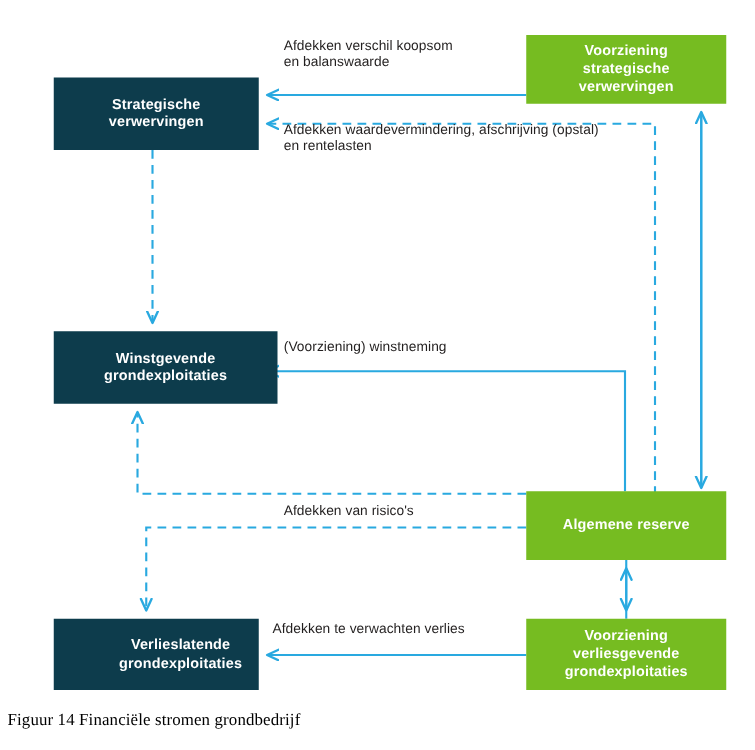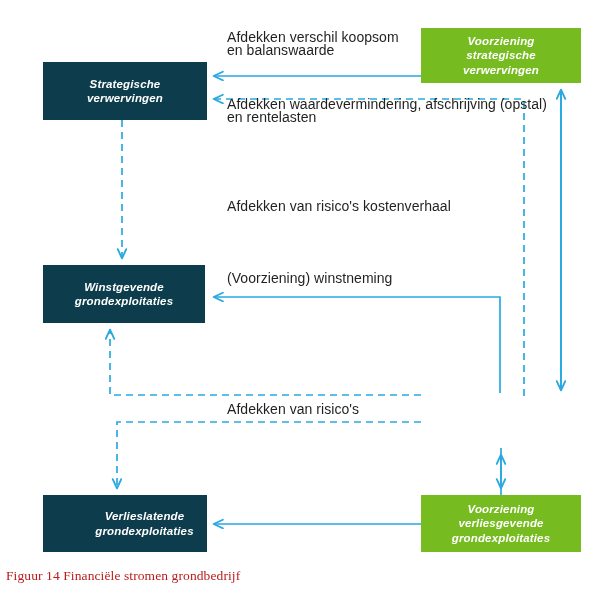--- a/index.html
+++ b/index.html
@@ -38,42 +38,41 @@
     align-items: center;
     justify-content: center;
     text-align: center;
     color: #ffffff;
     font-weight: bold;
     font-size: 11.5px;
     line-height: 14.5px;
     letter-spacing: 0.15px;
     padding: 4px 6px;
     white-space: pre-line;
-    font-style: italic;
   }
   .node.dark { background: #0d3c4c; }
   .node.green { background: #76bc21; }
 
   .edge-label {
     position: absolute;
     z-index: 4;
     color: #221f1f;
-    font-size: 14px;
+    font-size: 11px;
     line-height: 13px;
     font-weight: normal;
     white-space: pre-line;
     letter-spacing: 0.05px;
   }
 
   #figure-caption {
     position: absolute;
     left: 6px;
     top: 567px;
     z-index: 5;
-    color: #b91c1c;
+    color: #000000;
     font-size: 13.5px;
     line-height: 18px;
     font-family: "Liberation Serif", serif;
     letter-spacing: 0.1px;
   }
 </style>
 </head>
 <body>
 
 <div id="diagram-root">
@@ -115,45 +114,48 @@
     <span>Strategische
 verwervingen</span>
   </div>
 
   <div class="node green" style="left:421px; top:28px; width:160px; height:55px;">
     <span>Voorziening
 strategische
 verwervingen</span>
   </div>
 
-  <div class="node dark" style="left:43px; top:265px; width:162px; height:58px;">
+  <div class="node dark" style="left:43px; top:265px; width:179px; height:58px;">
     <span>Winstgevende
 grondexploitaties</span>
   </div>
 
+  <div class="node green" style="left:421px; top:393px; width:160px; height:55px;">
+    <span>Algemene reserve</span>
+  </div>
 
   <div class="node dark" style="left:43px; top:495px; width:164px; height:57px;padding-left:45px;">
     <span>Verlieslatende
 grondexploitaties</span>
   </div>
 
   <div class="node green" style="left:421px; top:495px; width:160px; height:57px;">
     <span>Voorziening
 verliesgevende
 grondexploitaties</span>
   </div>
 
   <div class="edge-label" style="left:227px; top:31px;">Afdekken verschil koopsom
 en balanswaarde</div>
 
   <div class="edge-label" style="left:227px; top:98px;">Afdekken waardevermindering, afschrijving (opstal)
 en rentelasten</div>
 
-  <div class="edge-label" style="left:227px; top:200px;">Afdekken van risico's kostenverhaal</div>
 
   <div class="edge-label" style="left:227px; top:272px;">(Voorziening) winstneming</div>
 
   <div class="edge-label" style="left:227px; top:403px;">Afdekken van risico's</div>
 
+  <div class="edge-label" style="left:218px; top:497px;">Afdekken te verwachten verlies</div>
 
   <div id="figure-caption">Figuur 14 Financiële stromen grondbedrijf</div>
 
 </div>
 
 </body></html>

